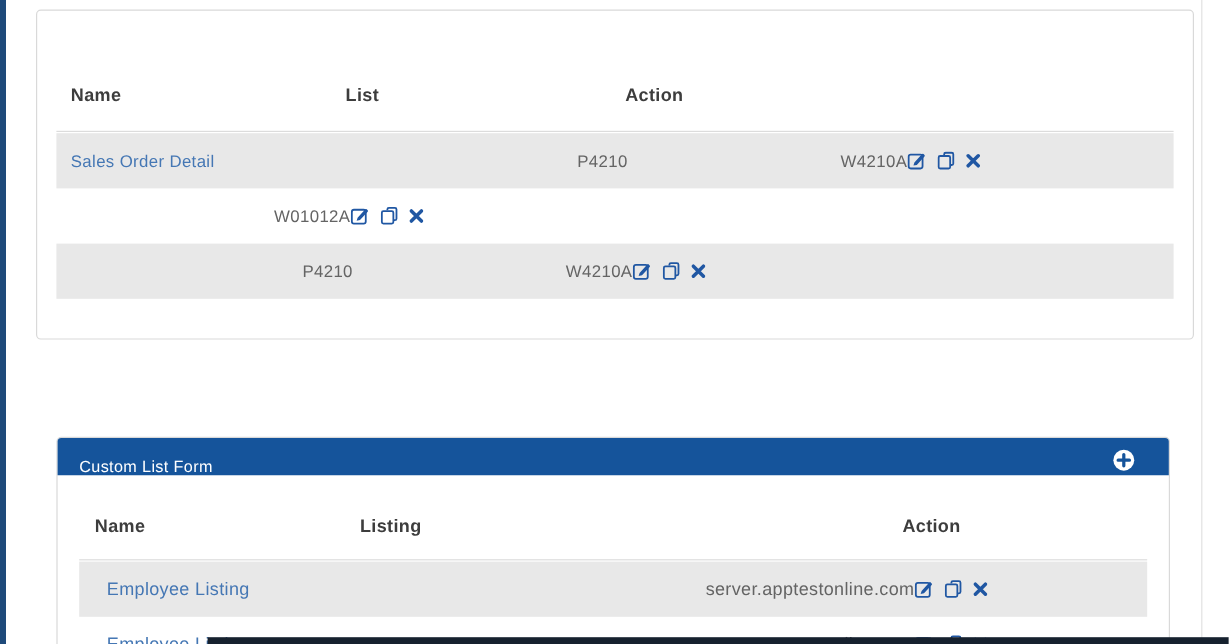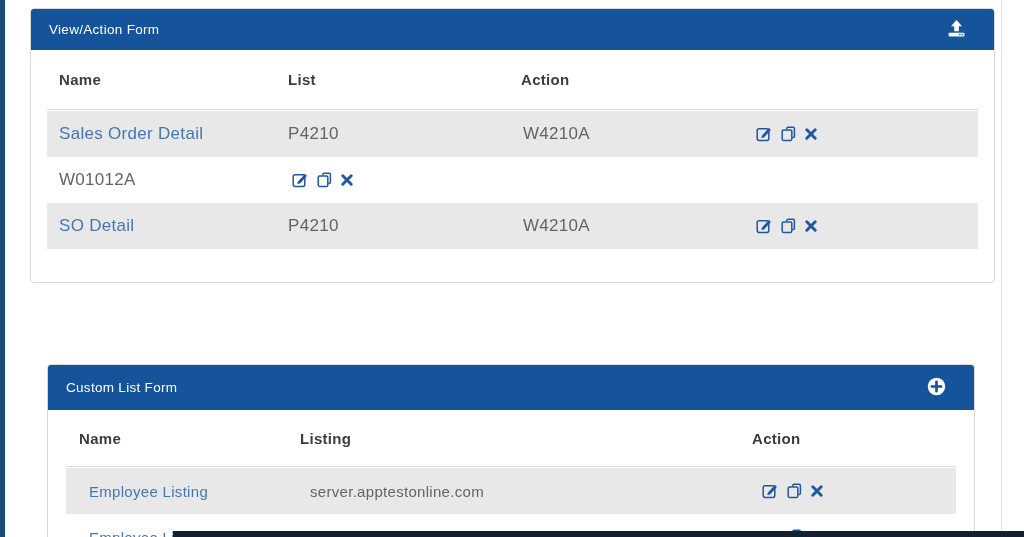--- a/index.html
+++ b/index.html
@@ -11,65 +11,52 @@
 
   .panel-hdr { background: #15549b; color: #ffffff; display: flex; align-items: center; justify-content: space-between; font-size: 13.5px; letter-spacing: 0.3px; }
   .hdr-title { white-space: nowrap; }
   .icon-btn { display: inline-flex; align-items: center; justify-content: center; cursor: pointer; }
 
   
   .card1 { position: absolute; left: 30px; top: 8px; width: 965px; height: 275px; background: #fff; border: 1px solid #d9d9d9; border-radius: 4px; }
   .card1 .panel-hdr { height: 41px; padding: 0 28px 0 18px; border-radius: 3px 3px 0 0; }
 
   .t1-head { position: absolute; left: 16px; right: 16px; top: 41px; height: 60px; display: flex; align-items: center; padding-left: 12px; border-bottom: 1px solid #dcdcdc; font-size: 15px; font-weight: bold; color: #3d3d3d; letter-spacing: 0.3px; }
-  .t1-row  { position: absolute; left: 16px; right: 16px; height: 46px; display: flex; align-items: center; padding-left: 12px; font-size: 17px; letter-spacing: 0.3px; }
+  .t1-row  { position: absolute; left: 16px; right: 16px; height: 46px; display: flex; align-items: center; padding-left: 12px; font-size: 14px; letter-spacing: 0.3px; }
   .t1-row.stripe { background: #e8e8e8; }
   .c1a { width: 229px; } .c1b { width: 235px; } .c1c { width: 233px; } .c1d { flex: 1; }
 
   
   .cf-bar { position: absolute; left: 30px; top: 306px; width: 965px; height: 38px; border-radius: 3px; padding: 0 20px 0 18px; }
 
   
   .card2 { position: absolute; left: 47px; top: 364px; width: 928px; height: 220px; background: #fff; border: 1px solid #d9d9d9; border-radius: 4px 4px 0 0; }
-  .card2 .panel-hdr { height: 45px; padding: 0 28px 0 18px; border-radius: 3px 3px 0 0; }
+  .card2 .panel-hdr { height: 31px; padding: 0 28px 0 18px; border-radius: 3px 3px 0 0; align-items: flex-end; }
 
   .t2-head { position: absolute; left: 18px; right: 18px; top: 45px; height: 57px; display: flex; align-items: center; padding-left: 13px; border-bottom: 1px solid #dcdcdc; font-size: 15px; font-weight: bold; color: #3d3d3d; letter-spacing: 0.3px; }
   .t2-row  { position: absolute; left: 18px; right: 18px; height: 46px; display: flex; align-items: center; padding-left: 23px; font-size: 15px; letter-spacing: 0.3px; }
   .t2-row.stripe { background: #e8e8e8; }
   .c2a { width: 221px; } .c2b { width: 452px; } .c2c { flex: 1; }
 
   .link { color: #4577b4; cursor: pointer; }
-  .cell { color: #646464; }
+  .cell { color: #646464; text-align: right; }
 
   .actions { display: flex; align-items: center; gap: 9px; }
 
   .dark-bar { position: absolute; left: 173px; top: 531px; width: 851px; height: 6px; background: #16212e; z-index: 6; }
 </style>
 </head>
 <body>
 
 <div class="screen">
 
   <div class="left-strip"></div>
   <div class="right-line"></div>
 
   <div class="card1">
-    <div class="panel-hdr">
-      <span class="hdr-title">View/Action Form</span>
-      <span class="icon-btn">
-        <span>
-          <svg width="19" height="17" viewBox="0 0 18 16">
-            <path d="M9 0 L14.2 5.8 H11.2 V10.5 H6.8 V5.8 H3.8 Z" fill="#ffffff"></path>
-            <rect x="1.5" y="12" width="15" height="3.6" rx="0.9" fill="#ffffff"></rect>
-            <circle cx="12.2" cy="13.8" r="0.75" fill="#15549b"></circle>
-            <circle cx="14.4" cy="13.8" r="0.75" fill="#15549b"></circle>
-          </svg>
-        </span>
-      </span>
-    </div>
 
     <div class="t1-head">
       <span class="c1a">Name</span>
       <span class="c1c">List</span>
       <span class="c1d">Action</span>
     </div>
 
     <div class="t1-row stripe" style="top:102px;">
       <span class="c1a"><span class="link">Sales Order Detail</span></span>
       <span class="c1b cell">P4210</span>
@@ -112,21 +99,20 @@
         </span>
         <span class="icon-btn">
           <svg width="12" height="12" viewBox="0 0 12 12">
             <path d="M1.8 1.8 L10.2 10.2 M10.2 1.8 L1.8 10.2" stroke="#2057a3" stroke-width="2.9" stroke-linecap="round"></path>
           </svg>
         </span>
       </span>
     </div>
 
     <div class="t1-row stripe" style="top:194px;">
-      <span class="c1a"><span class="link">SO Detail</span></span>
       <span class="c1b cell">P4210</span>
       <span class="c1c cell">W4210A</span>
       <span class="c1d actions">
         <span class="icon-btn">
           <svg width="16" height="16" viewBox="0 0 16 16" fill="none" stroke="#2057a3">
             <rect x="1.2" y="2.8" width="11.6" height="11.6" rx="1.8" stroke-width="1.5"></rect>
             <path d="M5.2 11.9 L6 9.4 L12.4 2.4 a0.9 0.9 0 0 1 1.25 0 l0.75 0.75 a0.9 0.9 0 0 1 0 1.25 L8 11.4 L5.2 11.9 Z" fill="#2057a3" stroke="none"></path>
           </svg>
         </span>
         <span class="icon-btn">

